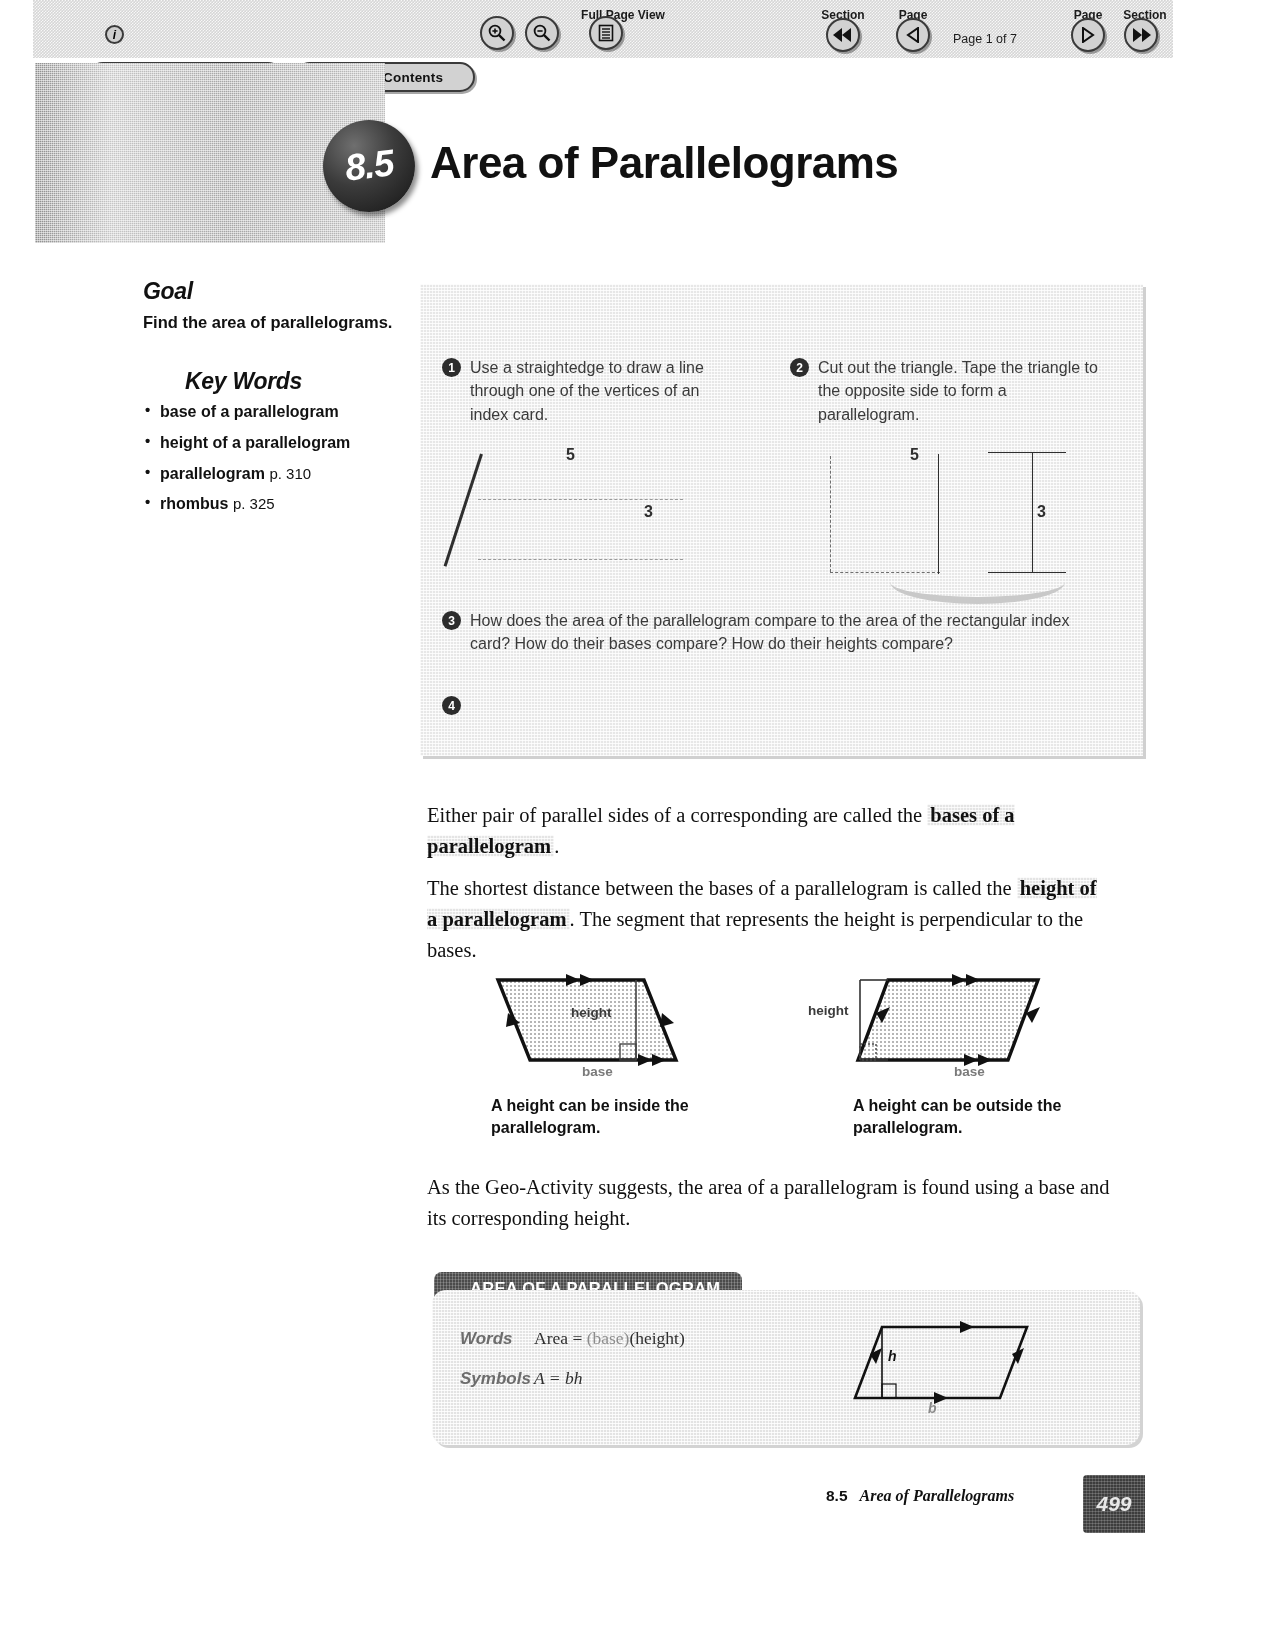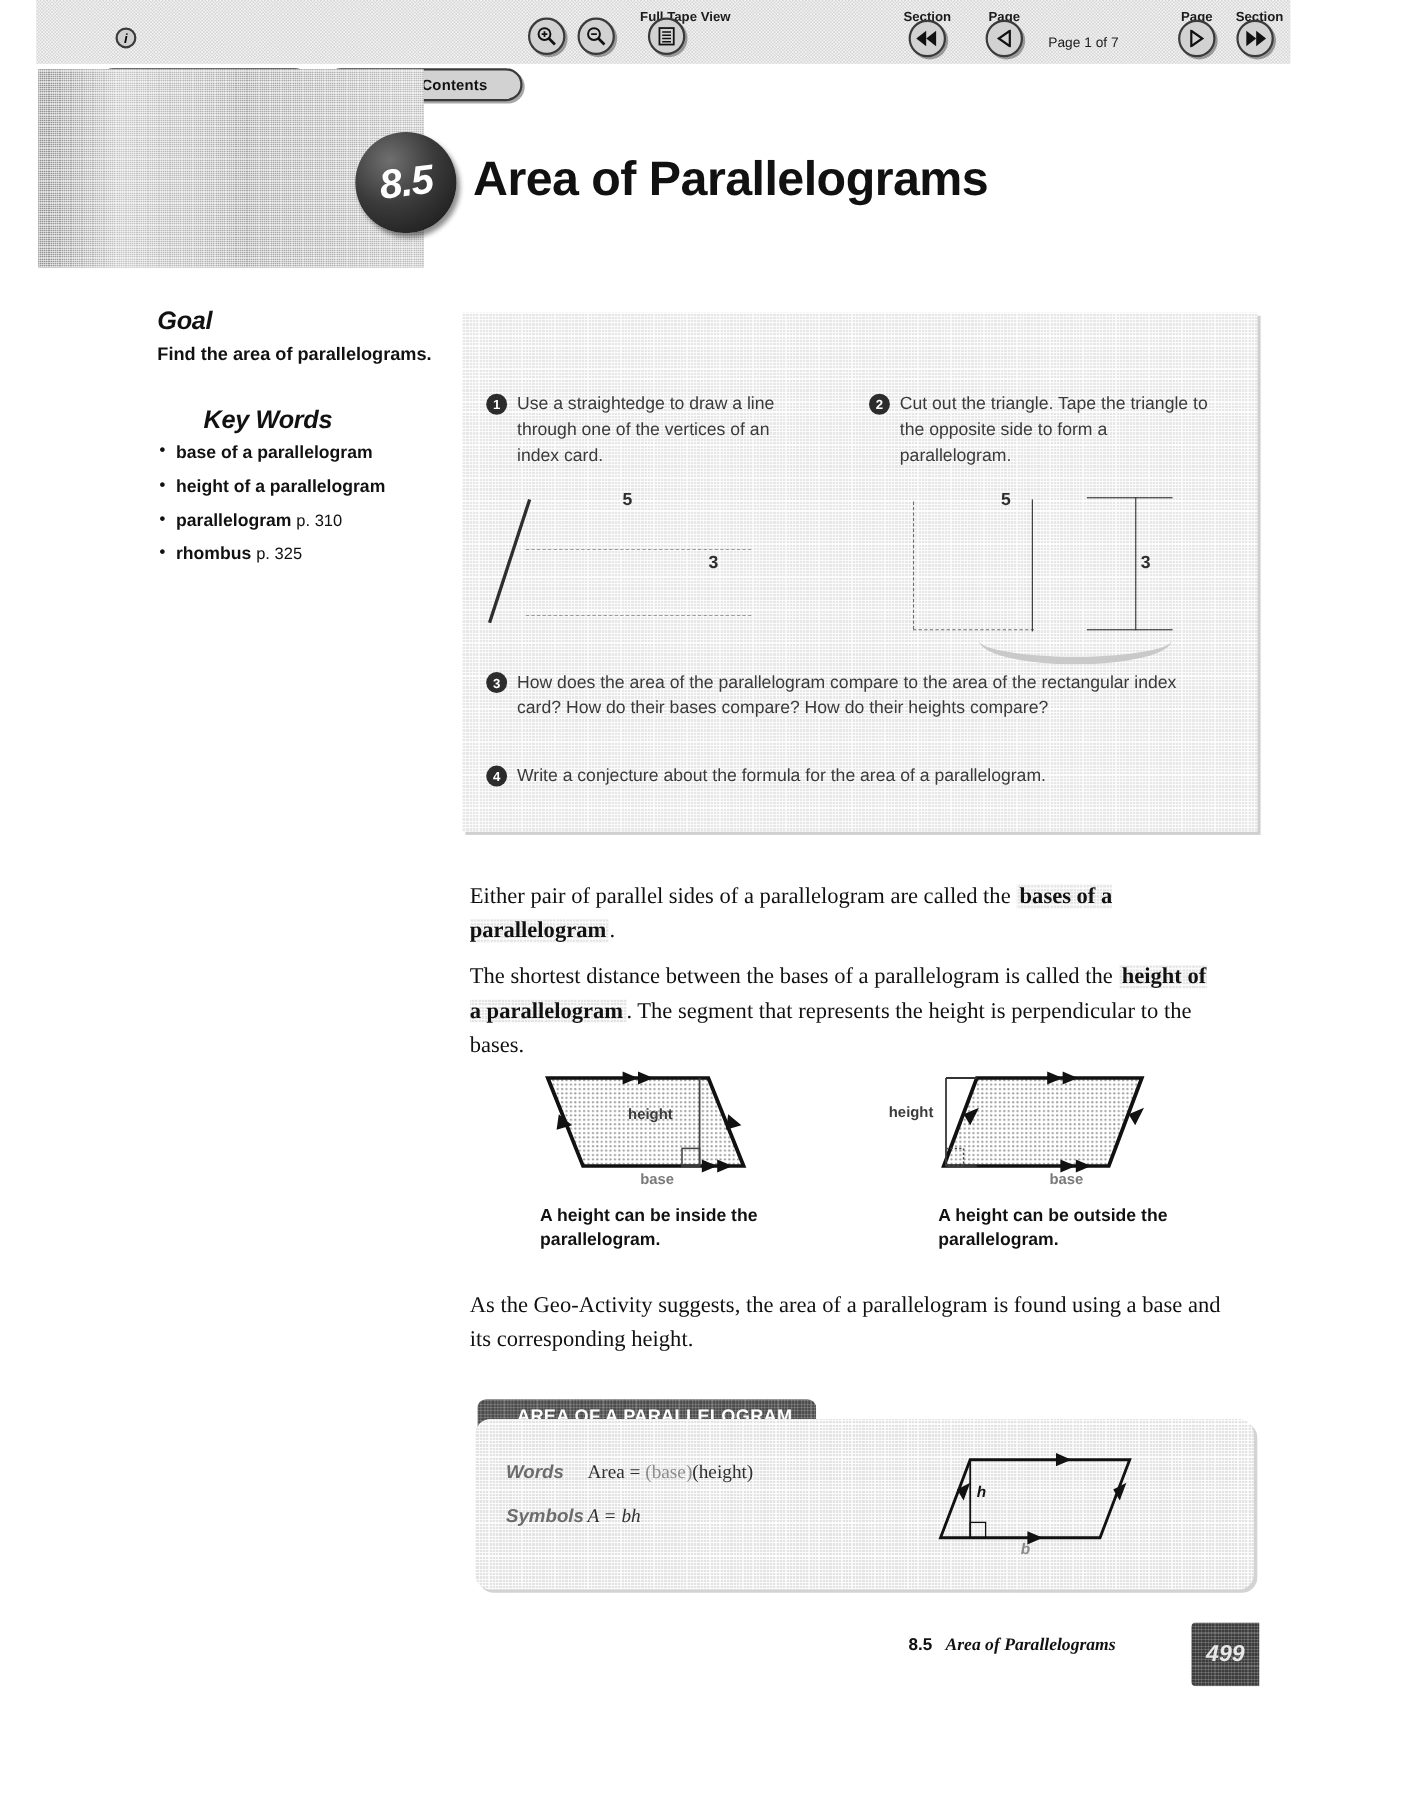--- a/index.html
+++ b/index.html
@@ -298,21 +298,21 @@
       </svg>
   </div>
   <div class="tb-round" style="left:492px; top:16px;">
     <svg width="20" height="20" viewBox="0 0 20 20">
         <circle cx="8" cy="8" r="5.4" fill="none" stroke="#111" stroke-width="1.8"></circle>
         <line x1="11.8" y1="11.8" x2="17.5" y2="17.5" stroke="#111" stroke-width="2.4"></line>
         <line x1="5.4" y1="8" x2="10.6" y2="8" stroke="#111" stroke-width="1.6"></line>
       </svg>
   </div>
 
-  <div class="tb-caption" style="left:525px; top:8px; width:130px;">Full Tape View</div>
+  <div class="tb-caption" style="left:525px; top:8px; width:130px;">Full Page View</div>
   <div class="tb-round" style="left:556px; top:16px;">
     <svg width="16" height="18" viewBox="0 0 16 18">
         <rect x="1.5" y="1.5" width="13" height="15" fill="none" stroke="#111" stroke-width="1.6"></rect>
         <line x1="4" y1="5" x2="12" y2="5" stroke="#111" stroke-width="1.4"></line>
         <line x1="4" y1="8" x2="12" y2="8" stroke="#111" stroke-width="1.4"></line>
         <line x1="4" y1="11" x2="12" y2="11" stroke="#111" stroke-width="1.4"></line>
         <line x1="4" y1="14" x2="12" y2="14" stroke="#111" stroke-width="1.4"></line>
       </svg>
   </div>
 
@@ -404,26 +404,25 @@
   <div id="card2-arc"></div>
   <div class="fig-dim" style="left:490px; top:162px;">5</div>
   <div class="fig-dim" style="left:617px; top:219px;">3</div>
 
   <div class="step" id="step3">
     <div class="step-num">3</div>
     <div class="step-text">How does the area of the parallelogram compare to the area of the rectangular index card? How do their bases compare? How do their heights compare?</div>
   </div>
   <div class="step" id="step4">
     <div class="step-num">4</div>
-    <div class="step-text">Write a conjecture about the formula for the area of a parallelogram.</div>
   </div>
 </div>
 
 <div class="prose" id="para1">
-  <span>Either pair of parallel sides of a parallelogram are called the </span><span class="term">bases of a parallelogram</span><span>.</span>
+  <span>Either pair of parallel sides of a corresponding are called the </span><span class="term">bases of a parallelogram</span><span>.</span>
 </div>
 
 <div class="prose" id="para2">
   <span>The shortest distance between the bases of a parallelogram is called the </span><span class="term">height of a parallelogram</span><span>. The segment that represents the height is perpendicular to the bases.</span>
 </div>
 
 <div class="pgram-fig" style="left:486px; top:965px; width:210px; height:120px;">
   <svg width="210" height="120" viewBox="0 0 210 120">
     <defs>
       <pattern id="dots1" width="4" height="4" patternUnits="userSpaceOnUse">

